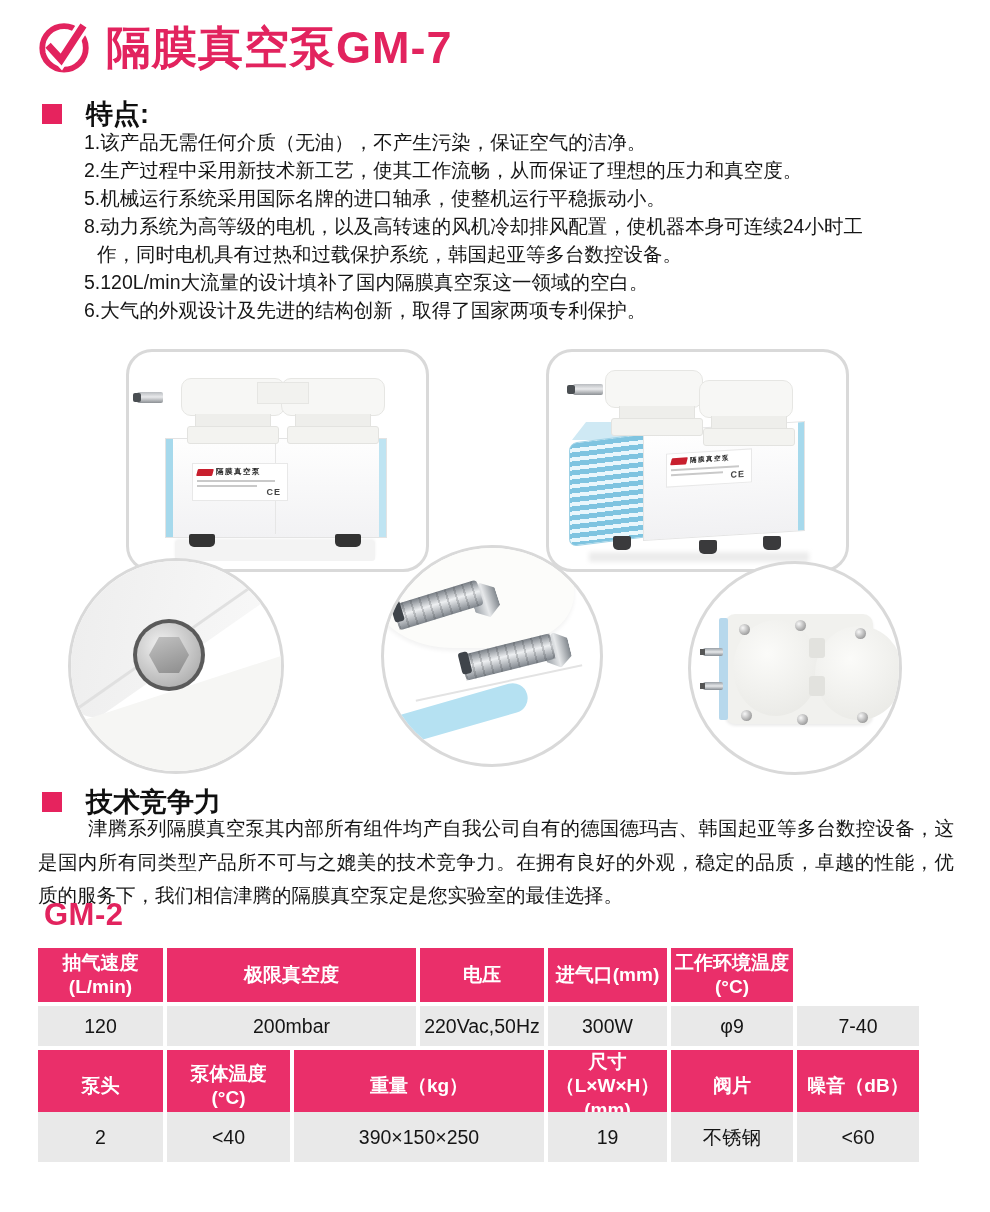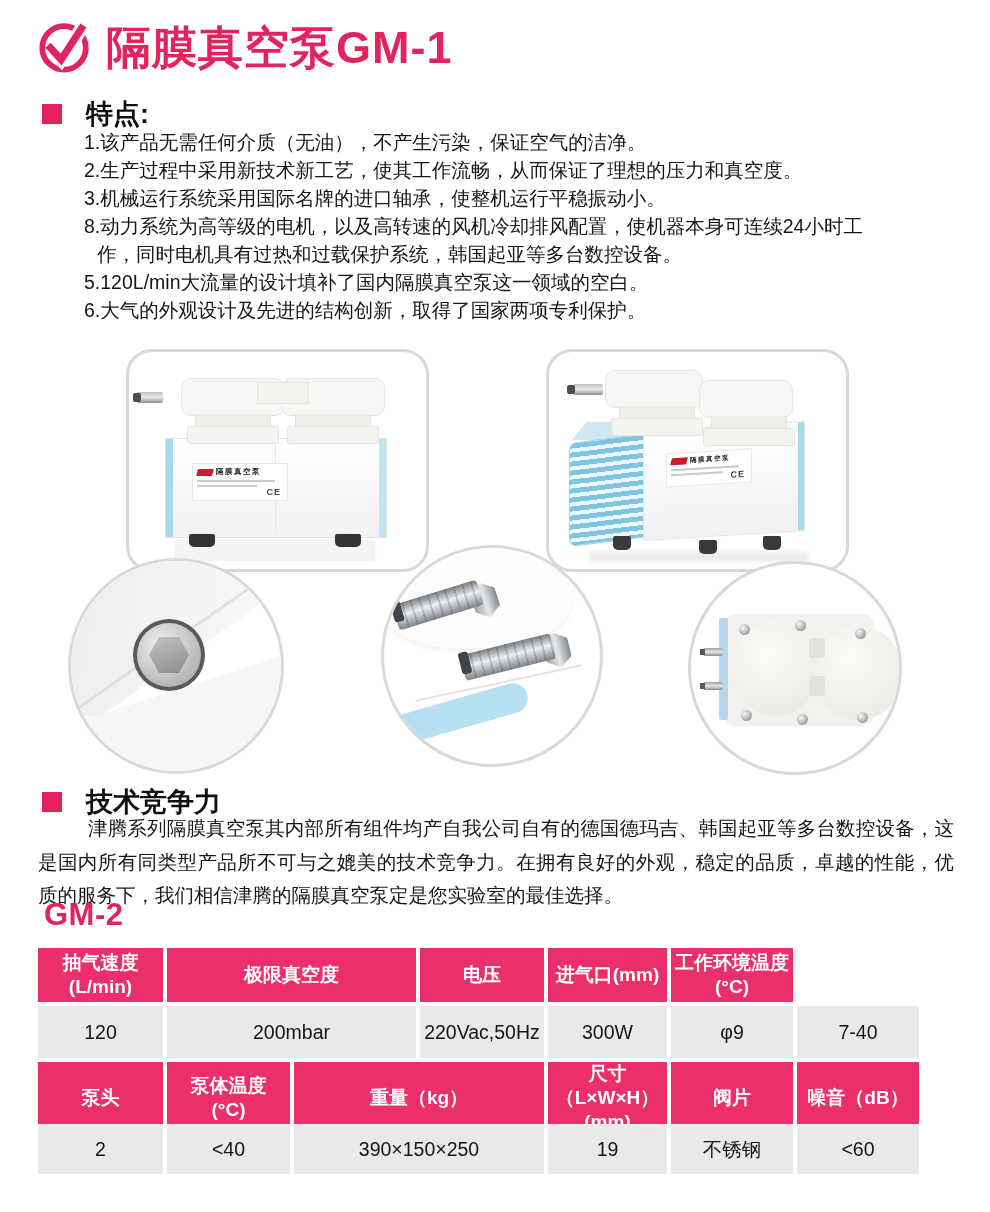--- a/index.html
+++ b/index.html
@@ -101,53 +101,53 @@
   
   .tech-para{position:absolute;left:38px;top:812px;width:916px;font-size:19.5px;line-height:33.5px;
              text-indent:50px;text-align:justify;color:#161616;}
 
   
   .model{position:absolute;left:44px;top:897px;font-size:31px;font-weight:800;color:#E2235E;letter-spacing:.5px;}
   .spec{position:absolute;left:38px;top:948px;width:881px;display:flex;flex-direction:column;gap:4px;}
   .row{display:grid;gap:4px;}
   .cols-a{grid-template-columns:125px 249px 124px 119px 122px 122px;}
   .cols-b{grid-template-columns:125px 123px 250px 119px 122px 122px;}
-  .h1{height:54px;} .v1{height:52px;} .h2{height:58px;} .v2{height:50px;}
+  .h1{height:54px;} .v1{height:40px;} .h2{height:58px;} .v2{height:50px;}
   .cell{display:flex;align-items:center;justify-content:center;text-align:center;white-space:pre-line;}
   .cell.th{background:#EA2F6A;color:#fff;font-weight:700;font-size:19px;line-height:1.25;}
   .cell.td{background:#E9E9E9;color:#151515;font-size:19.5px;}
 </style>
 </head>
 <body>
 
 <div class="page">
 
   <div class="title-row">
     <span>
       <svg width="58" height="60" viewBox="0 0 60 62">
         <circle cx="29" cy="33" r="22.5" fill="none" stroke="#E2235E" stroke-width="6"></circle>
         <path d="M15 33 L26 45 L47 13" stroke="#ffffff" stroke-width="14" fill="none"></path>
         <path d="M15 33 L26 45 L47 13" stroke="#E2235E" stroke-width="7.5" fill="none" stroke-linecap="square"></path>
       </svg>
     </span>
-    <span class="page-title">隔膜真空泵GM-1</span>
+    <span class="page-title">隔膜真空泵GM-7</span>
   </div>
 
   <div class="sec-head" id="features-head">
     <span class="sq"></span>
     <span class="lbl">特点:</span>
   </div>
 
   <div class="features">
 
       <div class="line">1.该产品无需任何介质（无油），不产生污染，保证空气的洁净。</div>
 
       <div class="line">2.生产过程中采用新技术新工艺，使其工作流畅，从而保证了理想的压力和真空度。</div>
 
-      <div class="line">3.机械运行系统采用国际名牌的进口轴承，使整机运行平稳振动小。</div>
+      <div class="line">5.机械运行系统采用国际名牌的进口轴承，使整机运行平稳振动小。</div>
 
       <div class="line">8.动力系统为高等级的电机，以及高转速的风机冷却排风配置，使机器本身可连续24小时工</div>
 
       <div class="line indent">作，同时电机具有过热和过载保护系统，韩国起亚等多台数控设备。</div>
 
       <div class="line">5.120L/min大流量的设计填补了国内隔膜真空泵这一领域的空白。</div>
 
       <div class="line">6.大气的外观设计及先进的结构创新，取得了国家两项专利保护。</div>
     </div>
 

